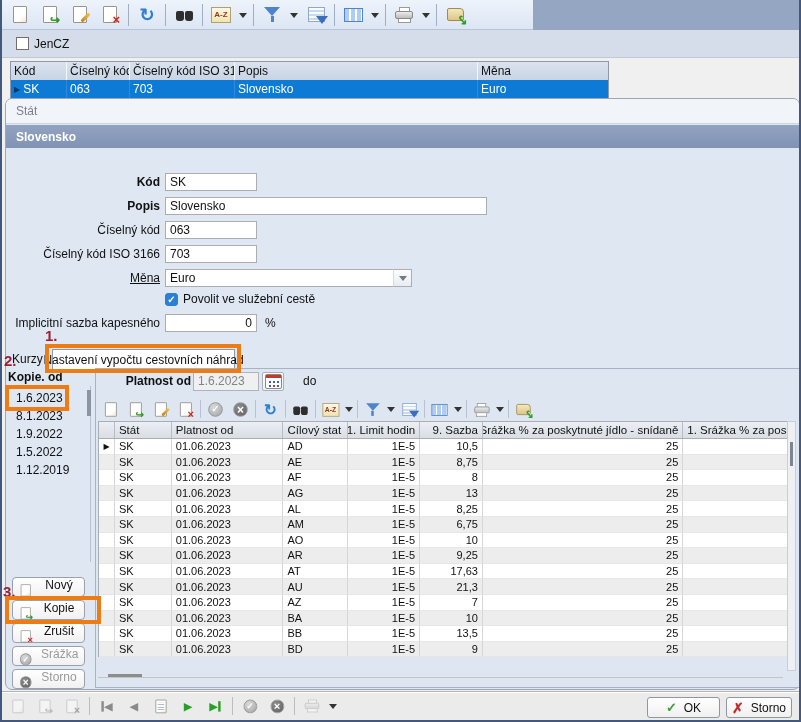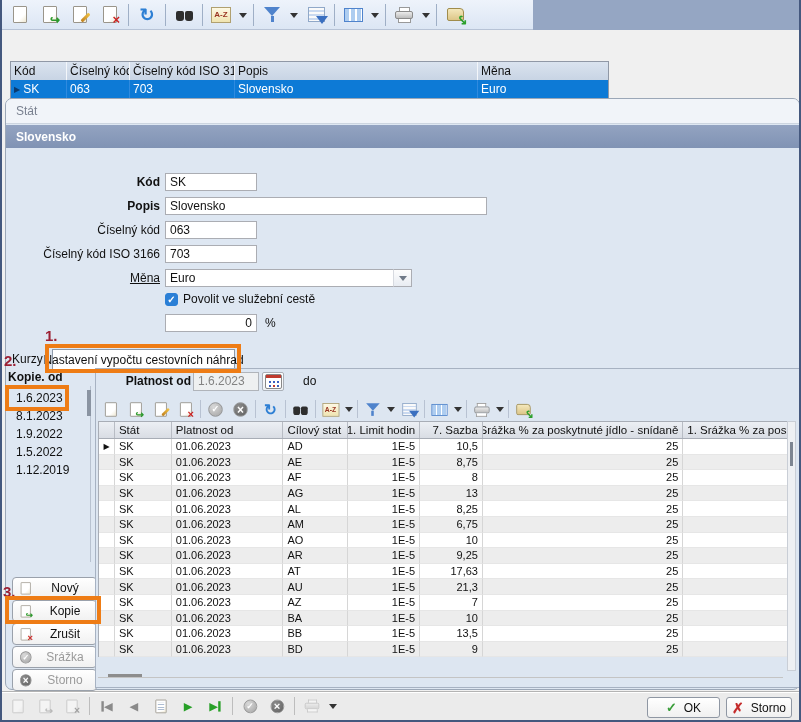--- a/index.html
+++ b/index.html
@@ -95,22 +95,22 @@
   .tabsel{position:absolute;left:50px;top:349px;width:183px;height:21px;background:#fff;border:1px solid #8e9aa9;
        display:flex;align-items:center;justify-content:center;white-space:nowrap}
   .tabplain{position:absolute;left:10px;top:352px}
 
   
   .plhead{position:absolute;left:6px;top:370px;font-weight:bold}
   .plitem{position:absolute;left:14px;width:52px;height:17px;line-height:17px}
   .vtrack{position:absolute;left:88px;top:386px;width:1px;height:176px;background:#b8c2d0}
   .vthumb{position:absolute;left:85px;top:390px;width:4px;height:26px;background:#8a94a2}
 
-  .sbtn{position:absolute;left:10px;width:85px;height:20px;background:linear-gradient(#fff,#f1f1f1);
-       border:1px solid #9aa1ab;border-radius:4px;display:flex;align-items:center;padding:10px 7px;gap:5px}
+  .sbtn{position:absolute;left:10px;width:73px;height:20px;background:linear-gradient(#fff,#f1f1f1);
+       border:1px solid #9aa1ab;border-radius:4px;display:flex;align-items:flex-start;padding:0 7px;gap:5px}
   .sbtn .lbl{flex:1;text-align:center}
   .sbtn.off{color:#9a9a9a}
   .mini{transform:scale(.72);transform-origin:left center;flex:none;width:16px}
 
   
   .cbox{position:absolute;left:93px;top:368px;width:705px;height:320px;background:#dde6f1;border:1px solid #a7b2c2}
   .prow{position:absolute;left:0;top:0;width:100%;height:26px}
   .prow .lab{position:absolute;left:5px;top:5px;width:90px;text-align:right;font-weight:bold}
   .prow .din{position:absolute;left:97px;top:3px;width:66px;height:19px;background:#eef0f1;border:1px solid #b0b4ba;color:#838383;line-height:17px;padding:0 4px}
   .prow .calb{position:absolute;left:166px;top:3px;width:22px;height:19px;background:linear-gradient(#fff,#eef1f5);border:1px solid #aab0b8;border-radius:2px;display:flex;align-items:center;justify-content:center}
@@ -205,20 +205,24 @@
           </span>
         </span>
       <span class="caret"></span>
       <span class="sep"></span>
       <span class="ic">
           <span class="i-export"></span>
         </span>
     </div>
   </div>
 
+  <div class="jrow">
+    <span class="cbx"></span>
+    <span>JenCZ</span>
+  </div>
 
   <div class="tgrid">
     <div class="tg-row">
       <div class="tg-h w0">Kód</div>
       <div class="tg-h w1">Číselný kód</div>
       <div class="tg-h w2">Číselný kód ISO 3166</div>
       <div class="tg-h w3">Popis</div>
       <div class="tg-h w4">Měna</div>
     </div>
     <div class="tg-row">
@@ -256,20 +260,21 @@
 
   <div class="flabel" style="top:269px"><span class="u">Měna</span></div>
   <div class="finput" style="left:163px;top:269px;width:247px">Euro</div>
   <div class="combo-btn" style="left:391px;top:269px"></div>
 
   <div style="position:absolute;left:163px;top:292px;display:flex;align-items:center;gap:5px">
     <span class="cbx on"></span>
     <span>Povolit ve služební cestě</span>
   </div>
 
+  <div class="flabel" style="top:314px">Implicitní sazba kapesného</div>
   <div class="finput" style="left:163px;top:314px;width:92px;text-align:right">0</div>
   <div style="position:absolute;left:263px;top:316px">%</div>
 
   <div class="tabplain">Kurzy</div>
   <div class="tabsel">Nastavení vypočtu cestovních náhrad</div>
 
   <div class="plhead">Kopie. od</div>
   <div class="plitem" style="top:390px">1.6.2023</div>
   <div class="plitem" style="top:408px">8.1.2023</div>
   <div class="plitem" style="top:426px">1.9.2022</div>
@@ -390,21 +395,21 @@
         </span>
     </div>
 
     <div class="lgrid">
       <div class="lgh-row">
         <div class="lgh c0"></div>
         <div class="lgh c1">Stát</div>
         <div class="lgh c2">Platnost od</div>
         <div class="lgh c3">Cílový stat</div>
         <div class="lgh c4">1. Limit hodin</div>
-        <div class="lgh c5">7. Sazba</div>
+        <div class="lgh c5">9. Sazba</div>
         <div class="lgh c6">1. Srážka % za poskytnuté jídlo - snídaně</div>
         <div class="lgh c7">1. Srážka % za pos</div>
       </div>
       <div>
           <div class="lgrow">
             <div class="lgc c0" style="font-size: 8px;">▶</div>
             <div class="lgc c1">SK</div>
             <div class="lgc c2">01.06.2023</div>
             <div class="lgc c3">AD</div>
             <div class="lgc c4">1E-5</div>

